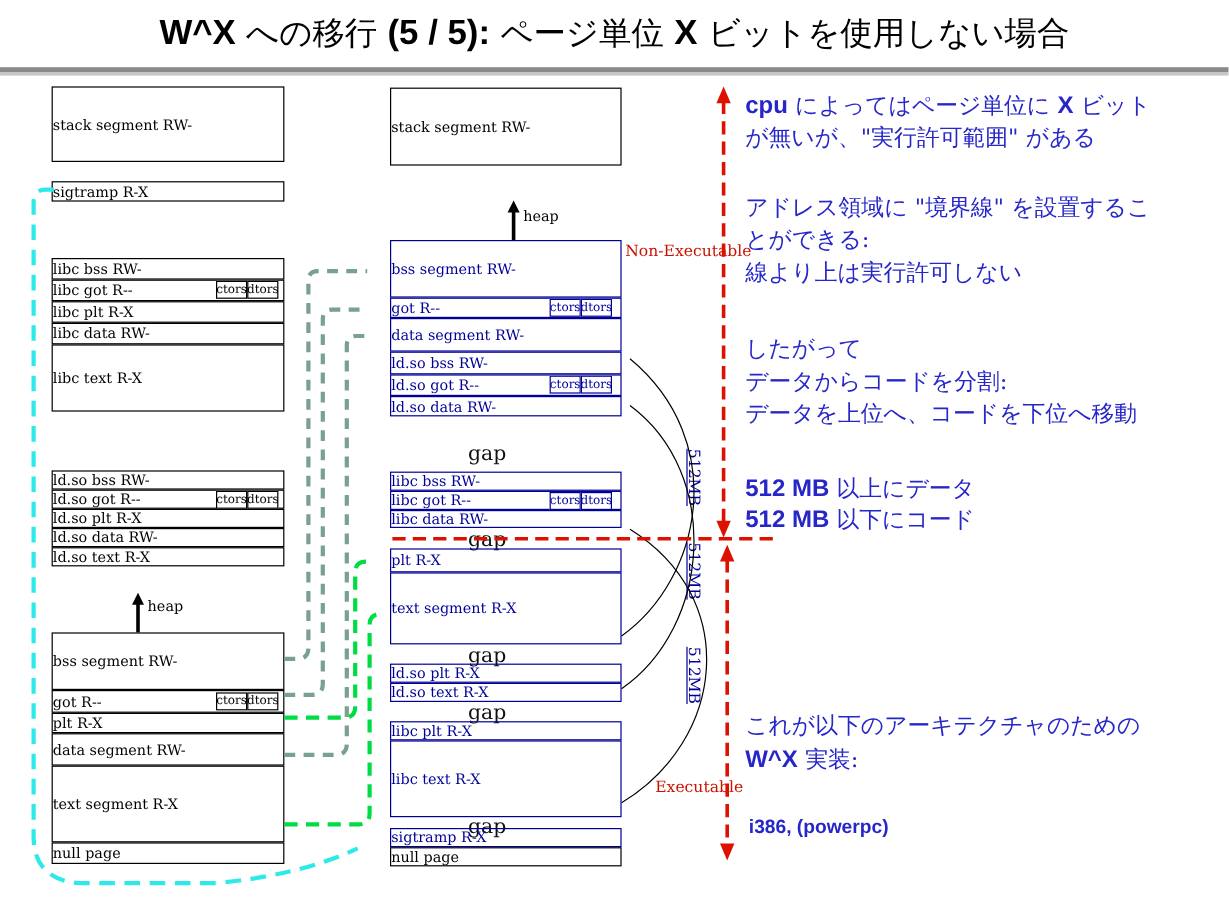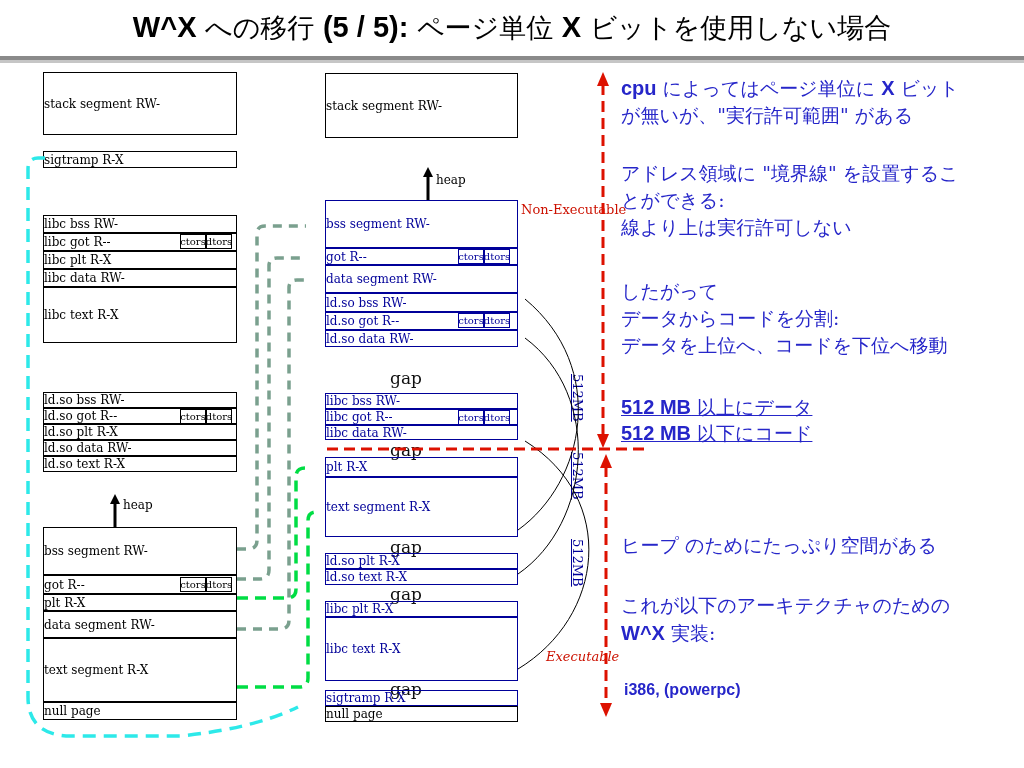--- a/index.html
+++ b/index.html
@@ -127,45 +127,44 @@
 
   <div class="row blue" style="left:325px;top:601px;width:193px;height:16px;">libc plt R-X</div>
   <div class="row blue" style="left:325px;top:617px;width:193px;height:64px;">libc text R-X</div>
 
   <div class="gaplbl" style="left:384px;top:679px;">gap</div>
 
   <div class="row blue" style="left:325px;top:690px;width:193px;height:16px;">sigtramp R-X</div>
   <div class="row" style="left:325px;top:706px;width:193px;height:16px;">null page</div>
 
   <div class="redlbl" style="left:521px;top:202px;">Non-Executable</div>
-  <div class="redlbl" style="left:546px;top:649px;font-style:italic;">Executable</div>
+  <div class="redlbl" style="left:546px;top:649px;">Executable</div>
 
   <div class="mb" style="left:585px;top:374px;">512MB</div>
   <div class="mb" style="left:585px;top:452px;">512MB</div>
   <div class="mb" style="left:585px;top:539px;">512MB</div>
 
   <div class="para" style="left:621px;top:75px;">
     <span class="b">cpu</span><span> によってはページ単位に </span><span class="b">X</span><span> ビット</span><br>
     <span>が無いが、"実行許可範囲" がある</span>
   </div>
   <div class="para" style="left:621px;top:160px;">
     <span>アドレス領域に "境界線" を設置するこ</span><br>
     <span>とができる:</span><br>
     <span>線より上は実行許可しない</span>
   </div>
   <div class="para" style="left:621px;top:278px;">
     <span>したがって</span><br>
     <span>データからコードを分割:</span><br>
     <span>データを上位へ、コードを下位へ移動</span>
   </div>
-  <div class="para" style="left:621px;top:394px;line-height:26px;text-decoration:underline;">
+  <div class="para" style="left:621px;top:394px;line-height:26px;">
     <span class="b">512 MB</span><span> 以上にデータ</span><br>
     <span class="b">512 MB</span><span> 以下にコード</span>
   </div>
-  <div class="para" style="left:621px;top:532px;">ヒープ のためにたっぷり空間がある</div>
   <div class="para" style="left:621px;top:591px;line-height:28px;">
     <span>これが以下のアーキテクチャのための</span><br>
     <span class="b">W^X</span><span> 実装:</span>
   </div>
   <div class="para" id="p8" style="left:624px;top:676px;">i386, (powerpc)</div>
 
   <svg id="ovl" width="1024" height="768" viewBox="0 0 1024 768">
     <defs>
       <marker id="m-teal" markerUnits="userSpaceOnUse" markerWidth="14" markerHeight="12" refX="10" refY="5" orient="auto" viewBox="0 0 12 10">
         <path d="M0,0 L12,5 L0,10 z" fill="#7aa08e"></path>

